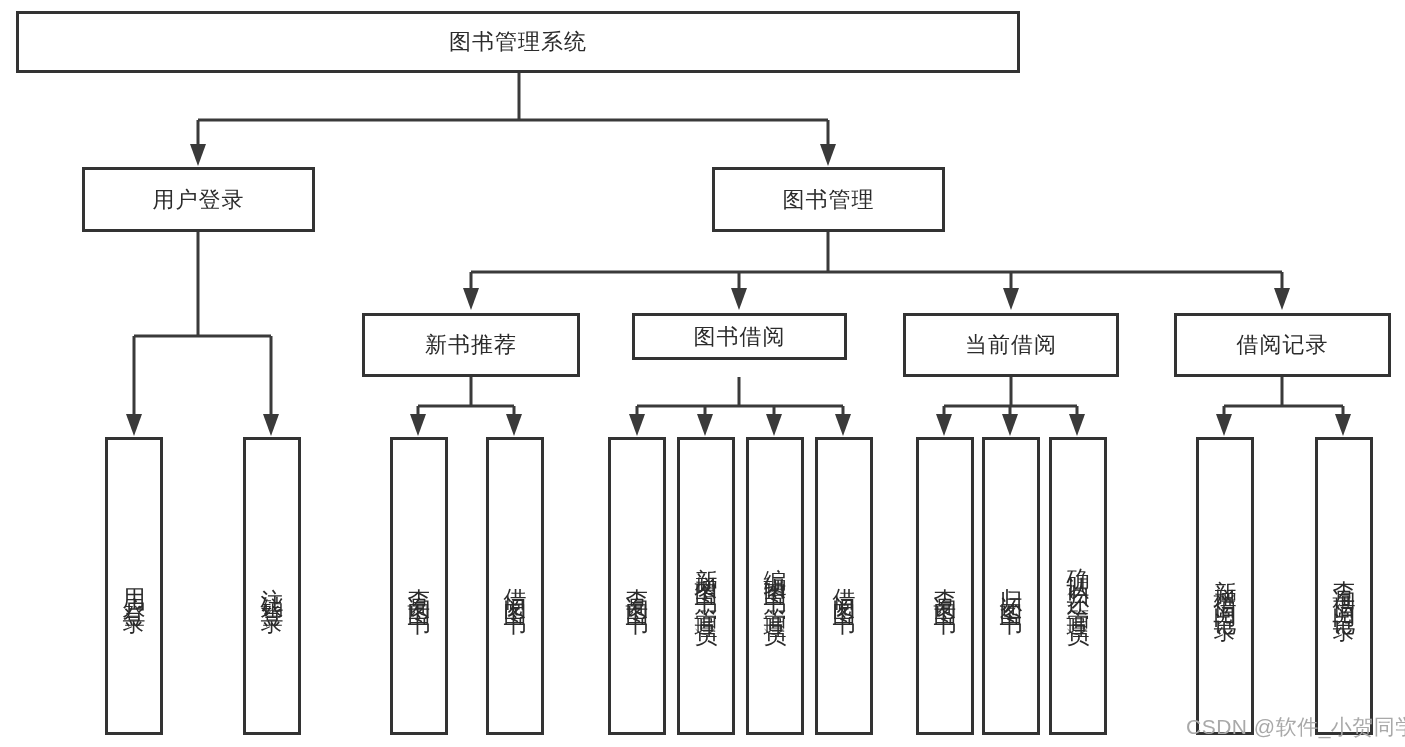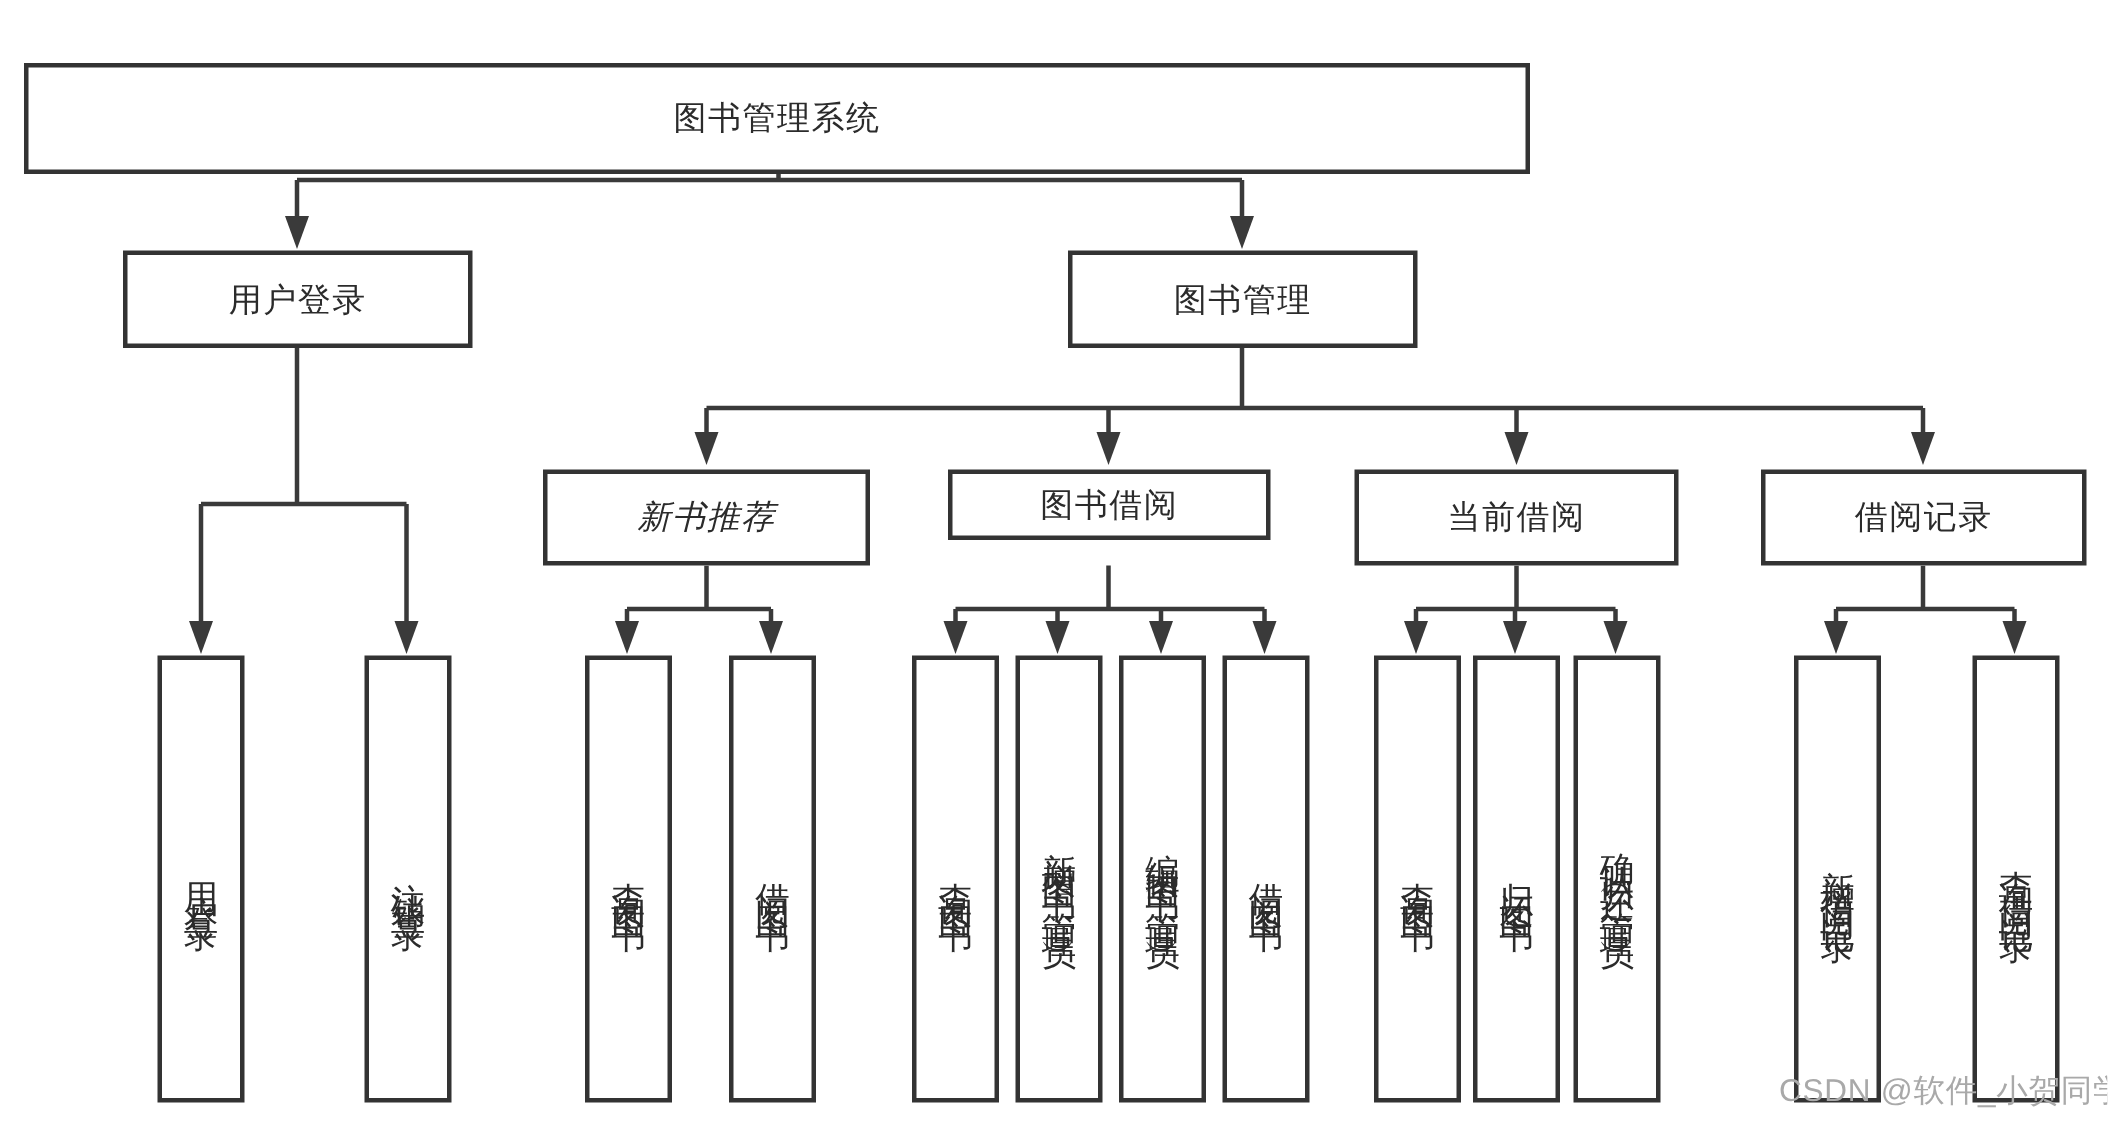--- a/index.html
+++ b/index.html
@@ -120,32 +120,32 @@
       <polygon points="1069,414 1085,414 1077,436"></polygon>
     </g>
 
     <g>
       <path d="M1282,377 V406 M1224,406 H1343 M1224,406 V416 M1343,406 V416"></path>
       <polygon points="1216,414 1232,414 1224,436"></polygon>
       <polygon points="1335,414 1351,414 1343,436"></polygon>
     </g>
   </svg>
 
-  <div class="node" style="left:16px; top:11px; width:1004px; height:74px;margin-top:31px;">
+  <div class="node" style="left:16px; top:11px; width:1004px; height:62px;">
     <span>图书管理系统</span>
   </div>
 
   <div class="node" style="left:82px; top:167px; width:233px; height:65px;">
     <span>用户登录</span>
   </div>
   <div class="node" style="left:712px; top:167px; width:233px; height:65px;">
     <span>图书管理</span>
   </div>
 
-  <div class="node" style="left:362px; top:313px; width:218px; height:64px;font-style:italic;">
+  <div class="node" style="left:362px; top:313px; width:218px; height:64px;">
     <span>新书推荐</span>
   </div>
   <div class="node" style="left:632px; top:313px; width:215px; height:47px;">
     <span>图书借阅</span>
   </div>
   <div class="node" style="left:903px; top:313px; width:216px; height:64px;">
     <span>当前借阅</span>
   </div>
   <div class="node" style="left:1174px; top:313px; width:217px; height:64px;">
     <span>借阅记录</span>

